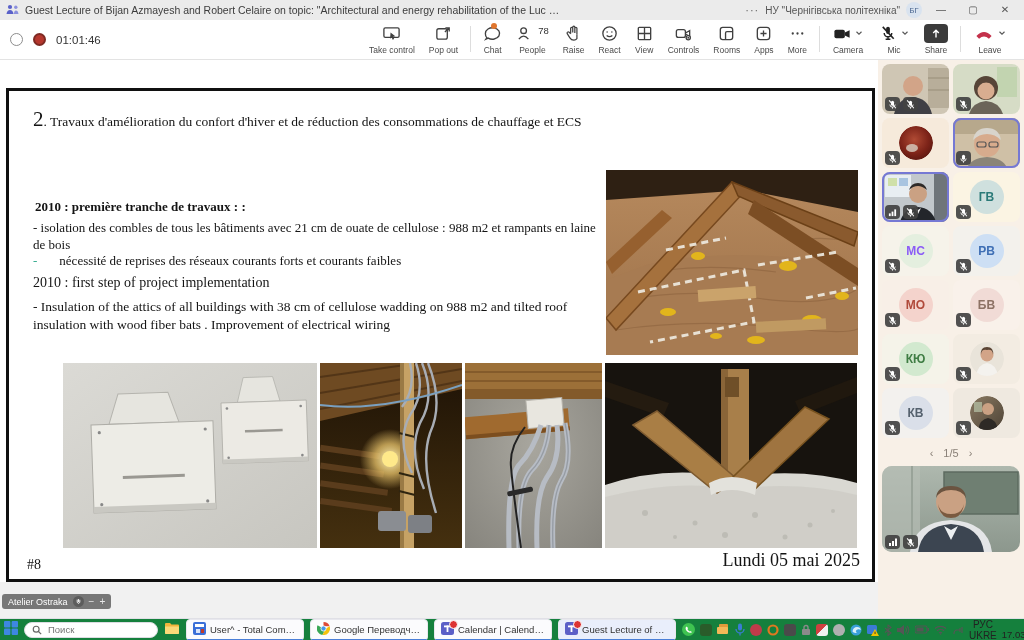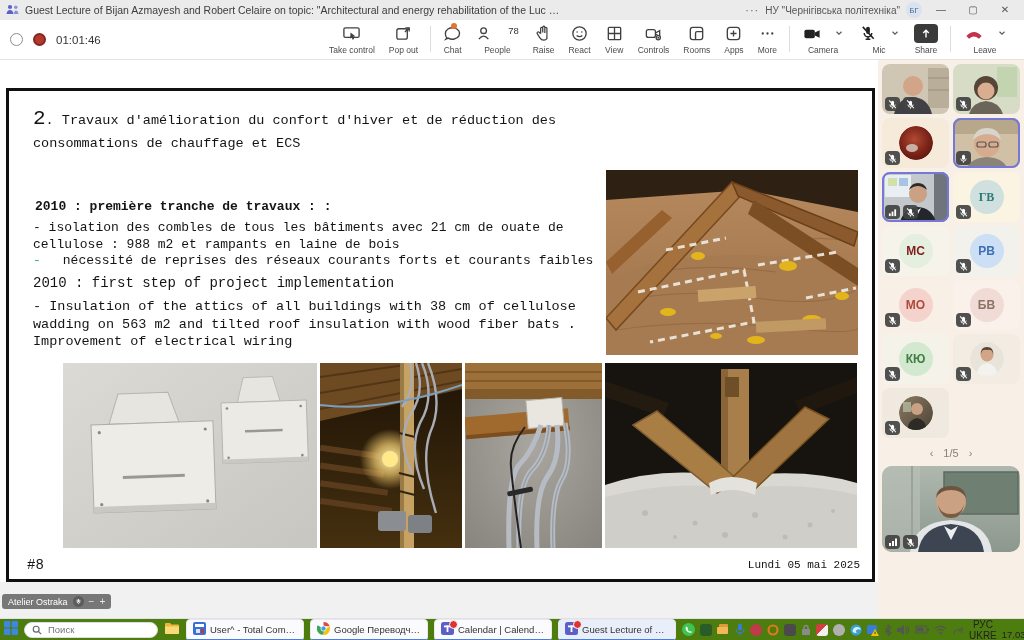--- a/index.html
+++ b/index.html
@@ -21,78 +21,78 @@
     border-bottom:1px solid #e3e3e3;display:flex;align-items:center;padding:0 10px;box-sizing:border-box;}
   #recgroup{display:flex;align-items:center;gap:10px;}
   .ringicon{width:13px;height:13px;border:1.6px solid #8d8d8d;border-radius:50%;box-sizing:border-box;}
   .recdot{width:13px;height:13px;border-radius:50%;background:#b6372e;border:2px solid #7e2a23;box-sizing:border-box;}
   #timer{font-size:11.5px;color:#333;}
   #tbuttons{margin-left:auto;display:flex;align-items:flex-start;}
   .tbtn{display:flex;flex-direction:column;align-items:center;gap:2px;padding:2px 7px;
     font-size:8.5px;color:#4a4a4a;cursor:default;position:relative;white-space:nowrap;}
   .tbtn svg{display:block;}
   .tdiv{width:1px;height:26px;background:#ddd;margin:4px 5px 0 5px;}
-  .iconrow{display:flex;align-items:center;gap:12px;}
+  .iconrow{display:flex;align-items:center;gap:2px;}
   .chev{margin-top:-2px;}
   .sharebox{width:24px;height:19px;background:#3b3b3b;border-radius:4px;display:flex;
     align-items:center;justify-content:center;}
   .chatdot{position:absolute;top:1px;right:12px;width:6px;height:6px;border-radius:50%;background:#e0762f;}
   .pcount{font-size:9.5px;color:#333;margin-left:1px;margin-top:-6px;}
   
   #main{position:absolute;left:0;top:60px;width:878px;height:558px;background:#fff;}
   #deskstrip{position:absolute;left:0;top:522px;width:878px;height:36px;background:#f1f1f1;}
   #slide{position:absolute;left:6px;top:28px;width:869px;height:494px;background:#fff;
     border:3px solid #101010;box-sizing:border-box;}
-  #slide .inner{position:relative;width:100%;height:100%;font-family:Liberation Mono, monospace;color:#141414;}
+  #slide .inner{position:relative;width:100%;height:100%;font-family:Liberation Serif, serif;color:#141414;}
   .title-fr{position:absolute;left:24px;top:13px;width:560px;font-size:13.5px;line-height:1.45;}
   .title-fr .num{font-size:21px;}
   .title-en{position:absolute;left:24px;top:53px;width:560px;font-size:20.5px;line-height:1.15;letter-spacing:-0.2px;}
   .b1{position:absolute;left:26px;top:108px;font-size:13px;font-weight:bold;}
   .b2{position:absolute;left:24px;top:128px;width:578px;font-size:13px;line-height:1.32;}
   .b3{position:absolute;left:24px;top:162px;width:578px;font-size:13px;}
   .b3 .dash{color:#2fa98c;}
   .b3 .txt{margin-left:22px;}
   .b4{position:absolute;left:24px;top:184px;font-size:14px;}
   .b5{position:absolute;left:24px;top:207px;width:590px;font-size:13.5px;line-height:1.3;}
   .pagenum{position:absolute;left:18px;bottom:6px;font-size:14px;}
-  .slidedate{position:absolute;right:12px;bottom:8px;font-size:11px;}
+  .slidedate{position:absolute;right:12px;bottom:8px;font-size:18px;}
   .photoA{position:absolute;right:14px;top:79px;width:252px;height:185px;}
   .photorow{position:absolute;left:54px;top:272px;display:flex;gap:3px;}
   .photorow svg{display:block;}
   
   #sharepill{position:absolute;left:2px;top:534px;height:15px;background:rgba(112,112,112,.95);
     border-radius:3px;display:flex;align-items:center;gap:5px;padding:0 6px;color:#fff;font-size:9px;}
   #sharepill .pmbtn{font-size:10px;color:#e8e8e8;line-height:1;}
   .handcirc{width:11px;height:11px;border-radius:50%;background:#5c5c5c;display:flex;align-items:center;justify-content:center;}
   
   #sidebar{position:absolute;left:878px;top:60px;width:146px;height:558px;background:#f8f0e7;}
   #tilegrid{display:grid;grid-template-columns:67px 67px;gap:4px;padding:4px 4px 0 4px;}
   .tile{width:67px;height:50px;border-radius:8px;overflow:hidden;position:relative;background:#fdf7ee;}
   .tile svg.vid{width:100%;height:100%;display:block;}
   .speaking{outline:2px solid #7578d4;outline-offset:-2px;}
   .initcirc{width:34px;height:34px;border-radius:50%;display:flex;align-items:center;justify-content:center;
     font-size:12px;font-weight:bold;margin:8px auto 0 auto;}
   .badge{position:absolute;bottom:3px;left:3px;height:14px;min-width:15px;background:rgba(66,66,66,.92);
     border-radius:4px;display:flex;align-items:center;justify-content:center;}
   .badge.b2nd{left:21px;}
-  .c-gv{background:#cfe0de;color:#2b7a78;font-family:Liberation Serif, serif;} .bg-gv{background:#fbf4e3;}
+  .c-gv{background:#cfe0de;color:#2b7a78;} .bg-gv{background:#fbf4e3;}
   .c-lo{background:#d9d2f2;color:#5f51b8;} .bg-lo{background:#f7f1e4;}
-  .c-ms{background:#e4efdf;color:#7f1d1d;text-align:center;} .bg-ms{background:#f6f3ea;}
+  .c-ms{background:#e4efdf;color:#8b5cf6;text-align:center;} .bg-ms{background:#f6f3ea;}
   .c-mo{background:#f4d3cc;color:#b0493a;} .bg-mo{background:#f8efe7;}
   .c-rv{background:#cddff4;color:#3f6fb5;} .bg-rv{background:#f3f1ec;}
   .c-bv{background:#f1dbd6;color:#8d7265;} .bg-bv{background:#f9f1ea;}
   .c-kyu{background:#d2e9cf;color:#3f7d44;} .bg-kyu{background:#f5f3e9;}
   .c-zv{background:#d0ecf1;color:#2f7f93;} .bg-zv{background:#f4eee9;}
   .c-kv{background:#dadfe9;color:#55616e;} .bg-kv{background:#f3f1ee;}
   .photocirc{width:34px;height:34px;border-radius:50%;margin:8px auto 0 auto;overflow:hidden;}
   #pager{display:flex;align-items:center;justify-content:center;gap:10px;color:#8a8178;
     font-size:11px;height:22px;margin-top:4px;}
   #bigvideo{margin:2px 4px 0 4px;width:138px;height:86px;border-radius:10px;overflow:hidden;position:relative;}
   
-  #taskbar{position:absolute;left:0;top:618px;width:1024px;height:22px;background:#4d7c0f;
+  #taskbar{position:absolute;left:0;top:618px;width:1024px;height:22px;background:#15803d;
     border-top:1px solid #e0e0e6;display:flex;align-items:center;padding:0 4px;box-sizing:border-box;gap:6px;}
   #searchbox{width:138px;height:16px;background:#fff;border:1px solid #dcdce2;border-radius:9px;
     display:flex;align-items:center;gap:4px;padding:0 7px;box-sizing:border-box;}
   #searchbox input{border:none;outline:none;width:100px;font-size:9.5px;color:#444;
     font-family:"Liberation Sans",sans-serif;background:transparent;}
   .tapp{display:flex;align-items:center;gap:4px;padding:2px 6px;background:#fbfbfd;border:1px solid #e8e8ee;
     border-radius:4px;font-size:9.5px;color:#333;max-width:104px;white-space:nowrap;position:relative;height:16px;}
   .tapp .lbl{overflow:hidden;text-overflow:ellipsis;}
   .tapp .uline{position:absolute;left:0;bottom:-1px;width:100%;height:2px;background:#4a7fd8;border-radius:1px;}
   .tapp.active{background:#e9eefb;}
@@ -304,21 +304,21 @@
 <div id="main">
   <div id="deskstrip"></div>
 
   <div id="slide">
     <div class="inner">
       <div class="title-fr"><span class="num">2</span><span>. Travaux d'amélioration du confort d'hiver et de réduction des consommations de chauffage et ECS</span></div>
       <div class="b1">2010 : première tranche de travaux :  :</div>
       <div class="b2">- isolation des combles de tous les bâtiments avec 21 cm de ouate de cellulose : 988 m2 et rampants en laine de bois</div>
       <div class="b3"><span class="dash">-</span><span class="txt">nécessité de reprises des réseaux courants forts et courants faibles</span></div>
       <div class="b4">2010 : first step of project implementation</div>
-      <div class="b5">- Insulation of the attics of all buildings with 38 cm of cellulose wadding on 563 m2 and tilted roof insulation with wood fiber bats . Improvement of electrical wiring</div>
+      <div class="b5">- Insulation of the attics of all buildings with 38 cm of cellulose wadding on 988 m2 and tilted roof insulation with wood fiber bats . Improvement of electrical wiring</div>
 
       <div class="photoA">
         <svg width="252" height="185" viewBox="0 0 252 185">
           <defs>
             <linearGradient id="paper" x1="0" y1="0" x2="0" y2="1">
               <stop offset="0" stop-color="#b78a5e"></stop>
                 <stop offset="1" stop-color="#9c7048"></stop>
             </linearGradient>
           </defs>
           <rect width="252" height="185" fill="url(#paper)"></rect>
@@ -711,20 +711,32 @@
           </svg></div>
       <span class="badge">
           <svg width="9" height="11" viewBox="0 0 12 13">
             <rect x="4" y="1.5" width="4" height="6.5" rx="2" fill="#fff"></rect>
             <path d="M2.5 6.5 a3.5 3.5 0 0 0 7 0 M6 10 V12" fill="none" stroke="#fff" stroke-width="1.2"></path>
             <line x1="1.5" y1="1" x2="10.5" y2="11.5" stroke="#fff" stroke-width="1.4"></line>
           </svg>
         </span>
     </div>
 
+    <div class="tile bg-kv">
+      <div class="initcirc c-kv">
+          <span>КВ</span>
+        </div>
+      <span class="badge">
+          <svg width="9" height="11" viewBox="0 0 12 13">
+            <rect x="4" y="1.5" width="4" height="6.5" rx="2" fill="#fff"></rect>
+            <path d="M2.5 6.5 a3.5 3.5 0 0 0 7 0 M6 10 V12" fill="none" stroke="#fff" stroke-width="1.2"></path>
+            <line x1="1.5" y1="1" x2="10.5" y2="11.5" stroke="#fff" stroke-width="1.4"></line>
+          </svg>
+        </span>
+    </div>
     <div class="tile" style="background:#efe9e0;">
       <div class="photocirc"><svg width="34" height="34" viewBox="0 0 34 34">
             <defs>
               <linearGradient id="av2" x1="0" y1="0" x2="1" y2="1">
                 <stop offset="0" stop-color="#8a7a62"></stop>
                 <stop offset="1" stop-color="#4e4336"></stop>
               </linearGradient>
             </defs>
             <circle cx="17" cy="17" r="17" fill="url(#av2)"></circle>
             <circle cx="18" cy="13" r="6" fill="#caa183"></circle>

